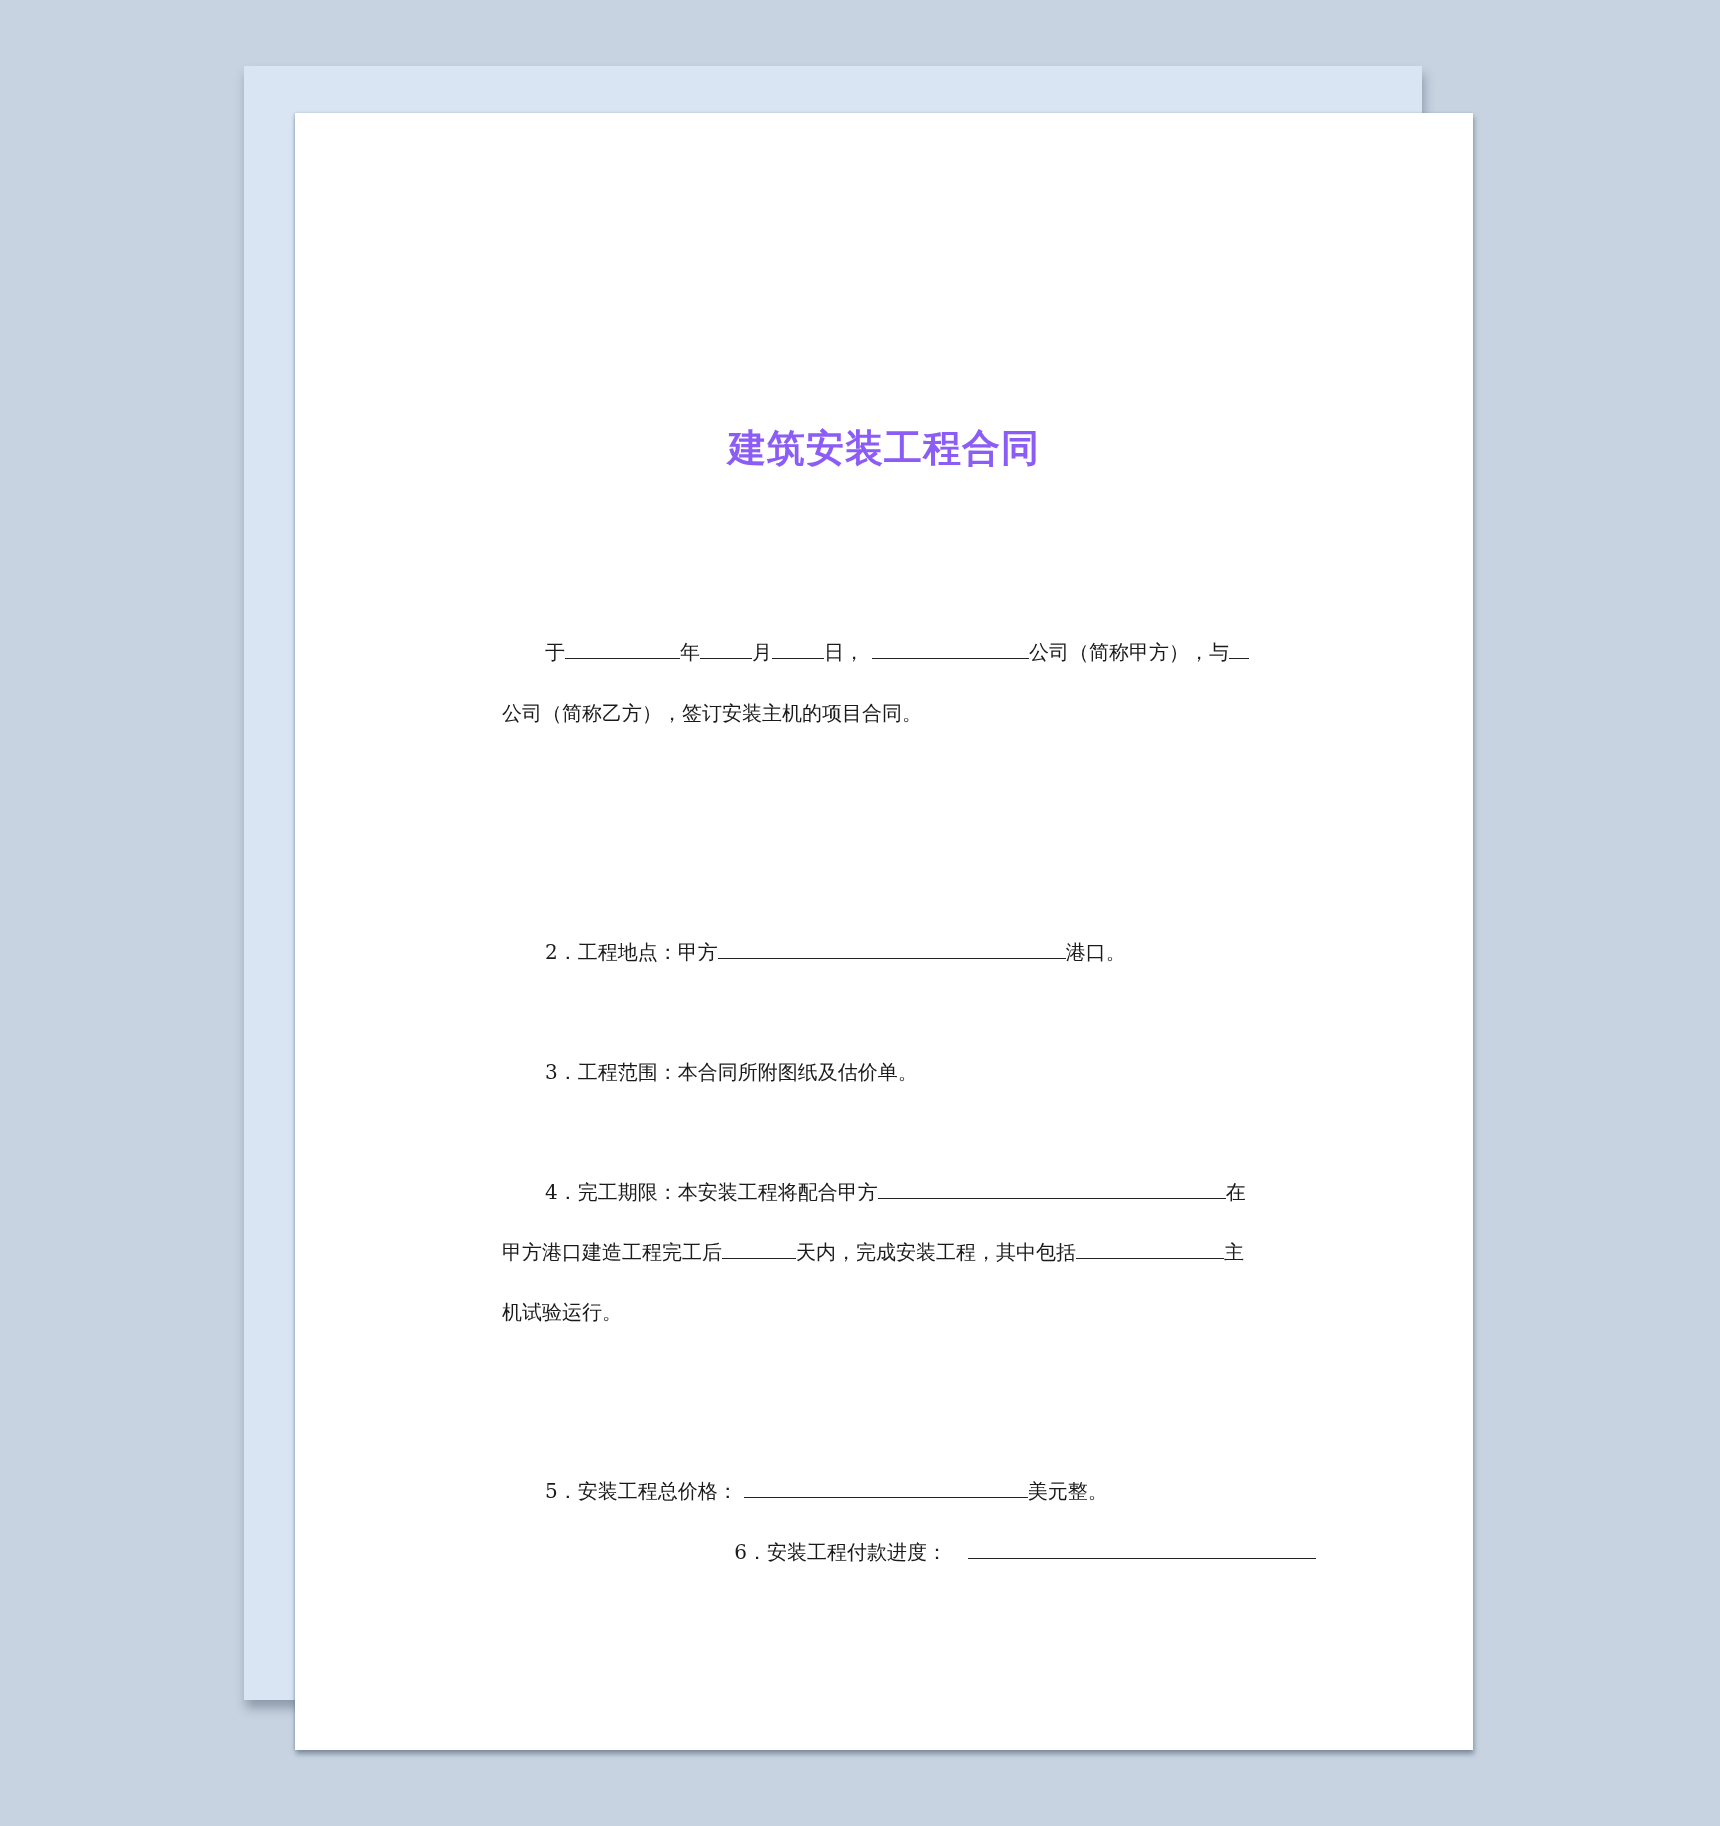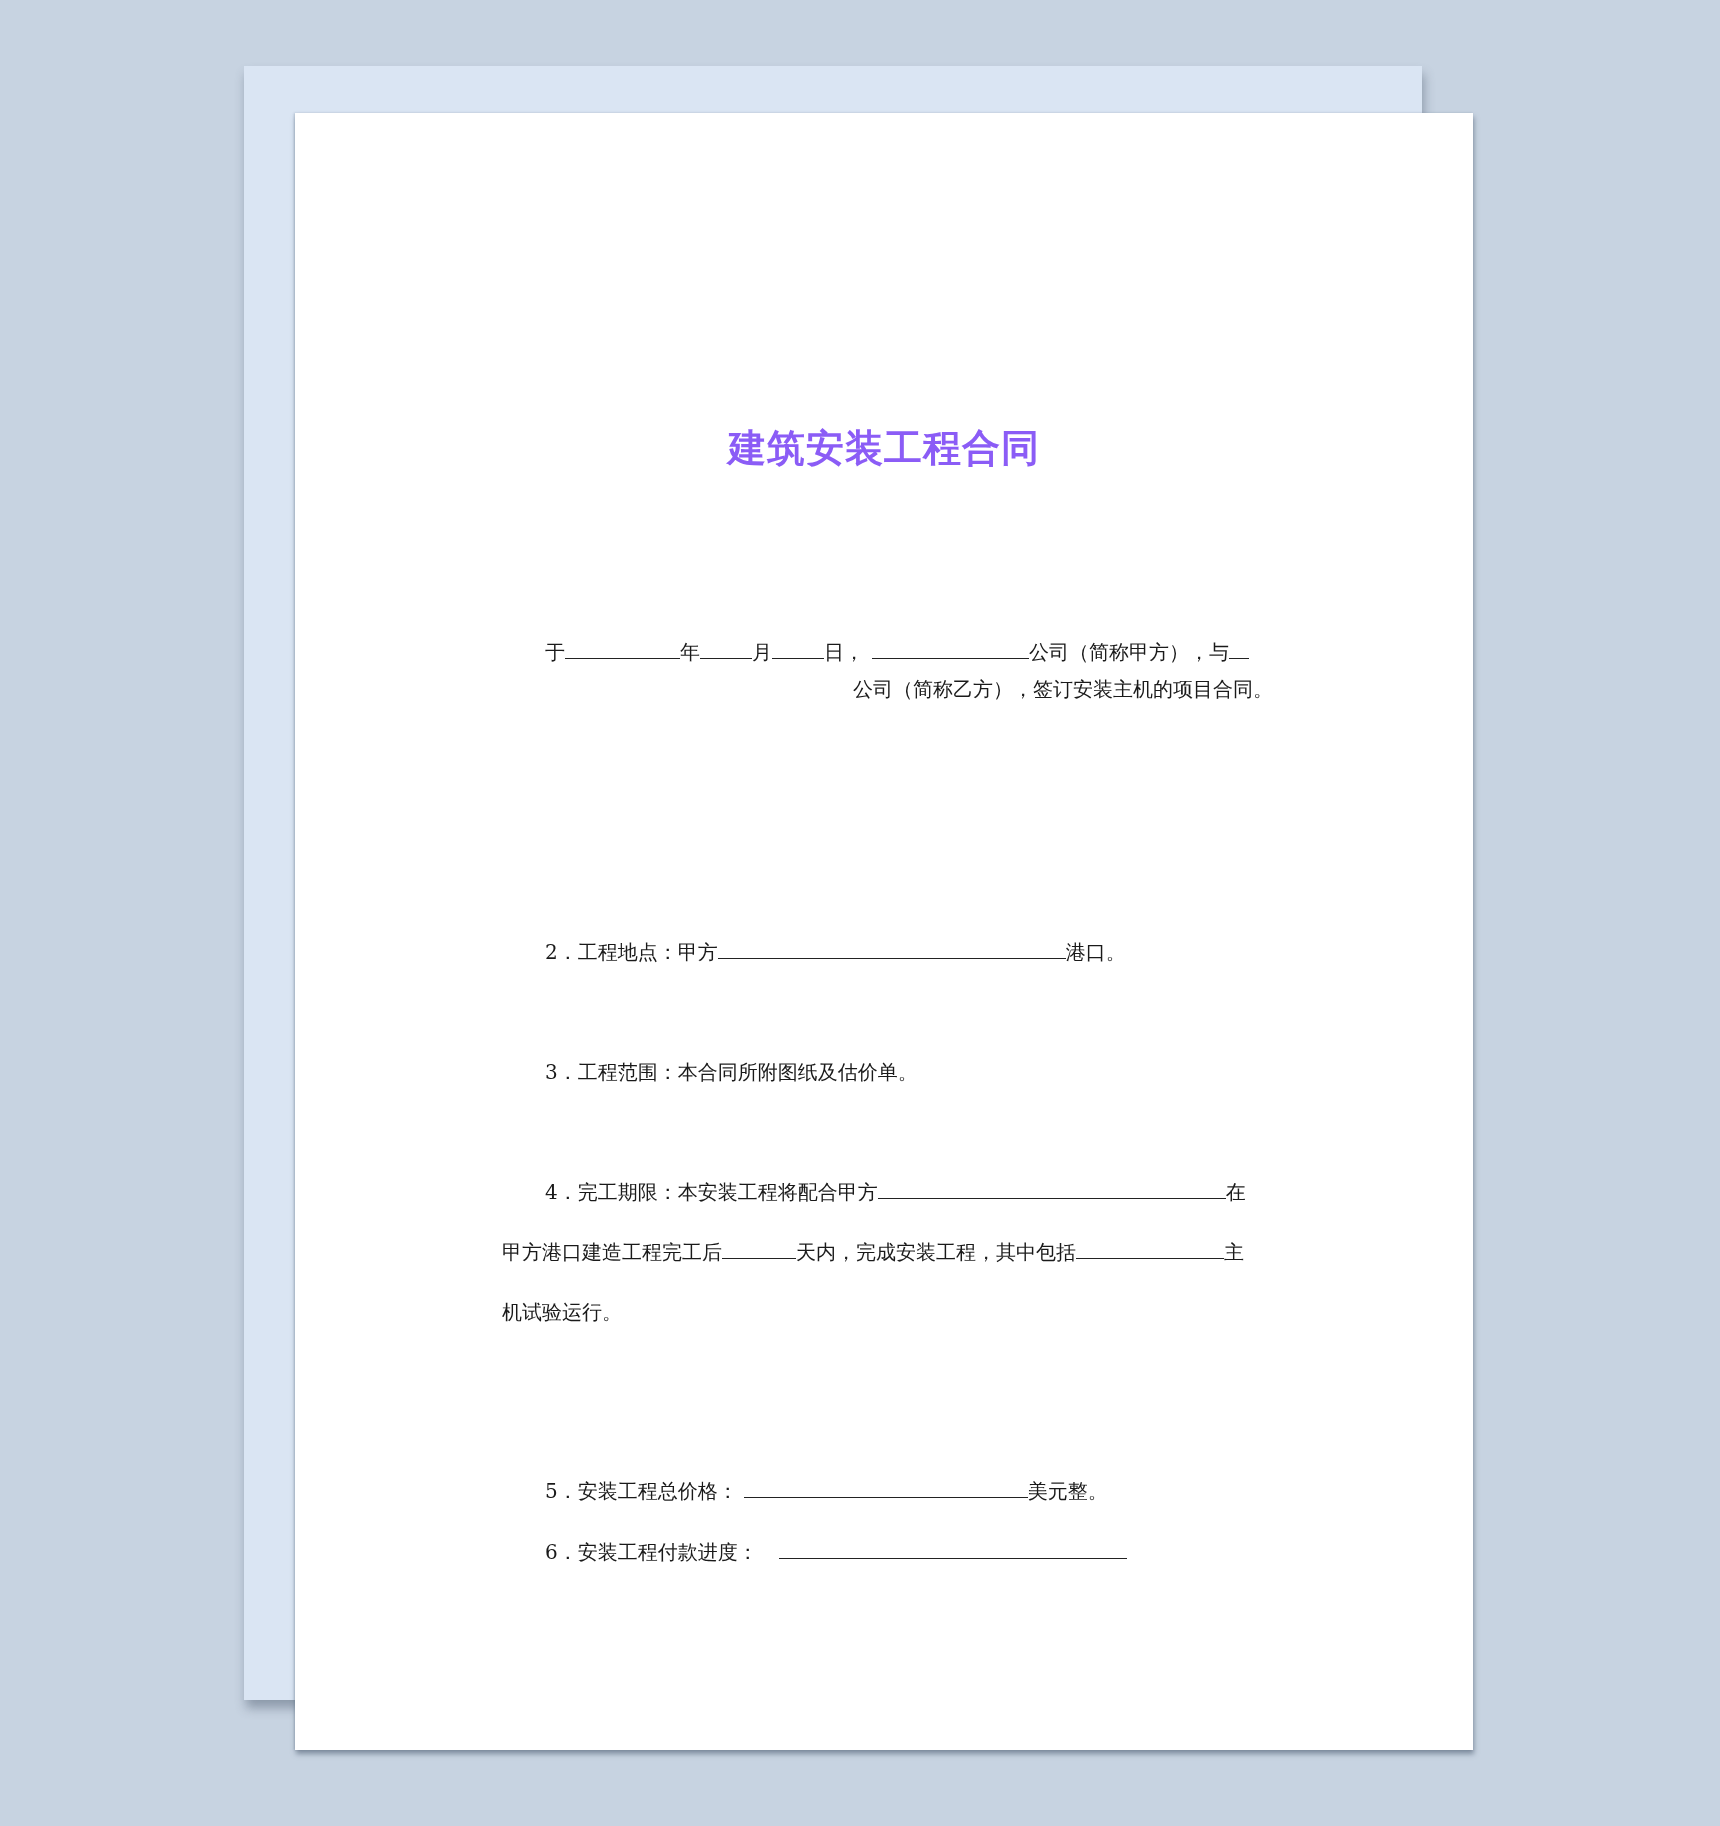--- a/index.html
+++ b/index.html
@@ -38,21 +38,21 @@
 <body>
 
 <div class="back-page"></div>
 
 <div class="front-page">
   <div class="title">建筑安装工程合同</div>
 
   <div class="line indent" style="top:525px;">
     <span>于</span><span class="blank" style="width:115px"></span><span>年</span><span class="blank" style="width:52px"></span><span>月</span><span class="blank" style="width:52px"></span><span>日，</span><span style="display:inline-block;width:8px"></span><span class="blank" style="width:157px"></span><span>公司（简称甲方），与</span><span class="blank" style="width:20px"></span>
   </div>
-  <div class="line" style="top:562px;text-align:right;">公司（简称乙方），签订安装主机的项目合同。</div>
+  <div class="line" style="top:586px;">公司（简称乙方），签订安装主机的项目合同。</div>
 
 
   <div class="line indent" style="top:825px;">
     <span>2．工程地点：甲方</span><span class="blank" style="width:348px"></span><span>港口。</span>
   </div>
 
   <div class="line indent" style="top:945px;">
     <span>3．工程范围：本合同所附图纸及估价单。</span>
   </div>
 
@@ -61,16 +61,16 @@
   </div>
   <div class="line" style="top:1125px;">
     <span>甲方港口建造工程完工后</span><span class="blank" style="width:74px"></span><span>天内，完成安装工程，其中包括</span><span class="blank" style="width:148px"></span><span>主</span>
   </div>
   <div class="line" style="top:1185px;">机试验运行。</div>
 
   <div class="line indent" style="top:1364px;">
     <span>5．安装工程总价格：</span><span style="display:inline-block;width:6px"></span><span class="blank" style="width:284px"></span><span>美元整。</span>
   </div>
 
-  <div class="line indent" style="top:1425px;">
+  <div class="line indent" style="top:1425px;text-align:right;">
     <span>6．安装工程付款进度：</span><span style="display:inline-block;width:21px"></span><span class="blank" style="width:348px"></span>
   </div>
 </div>
 
 </body></html>

